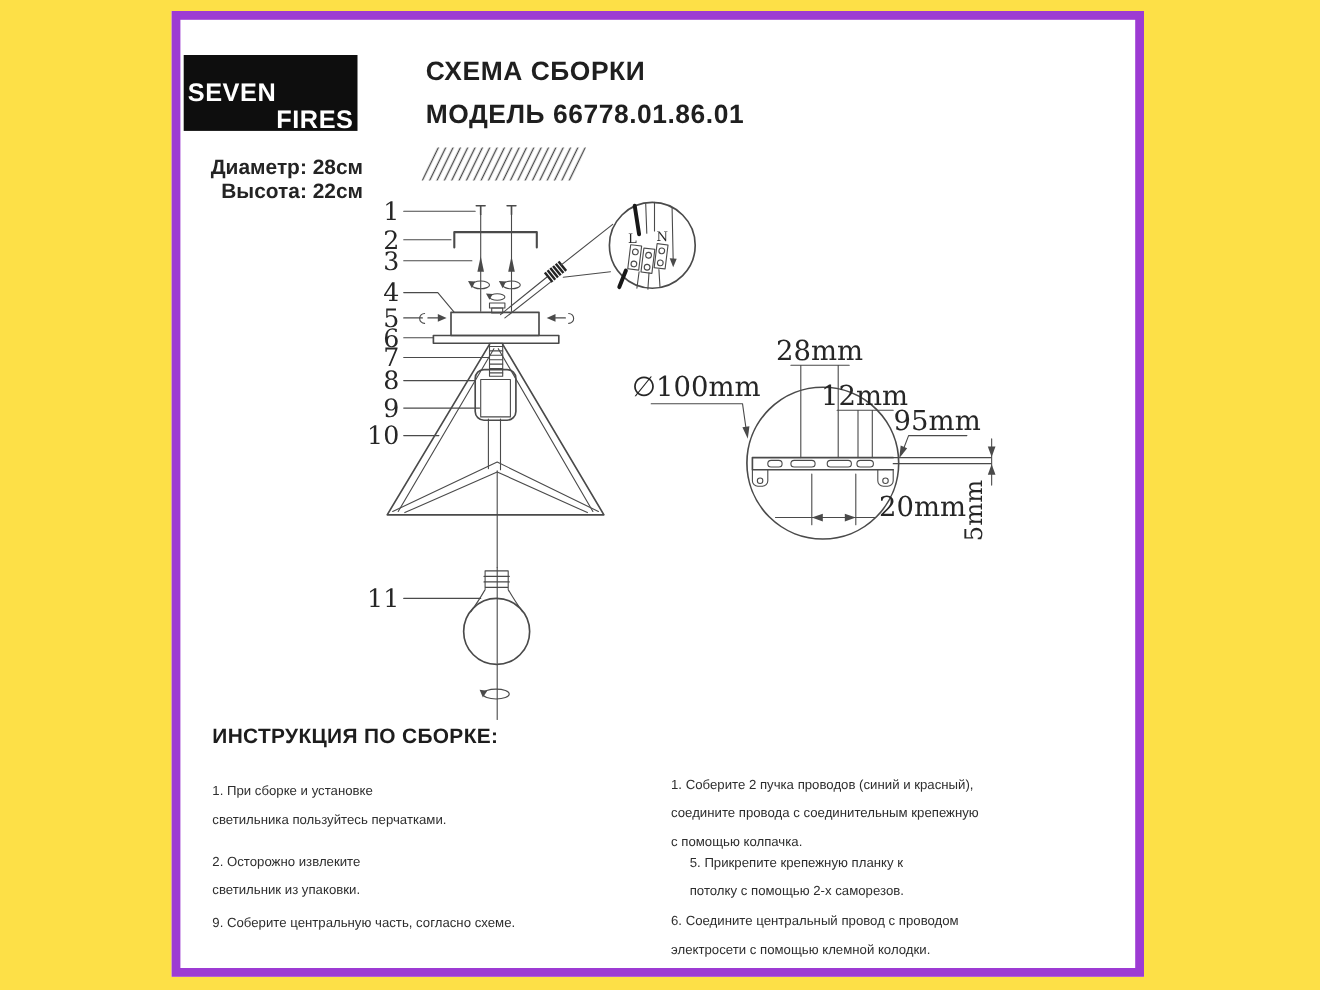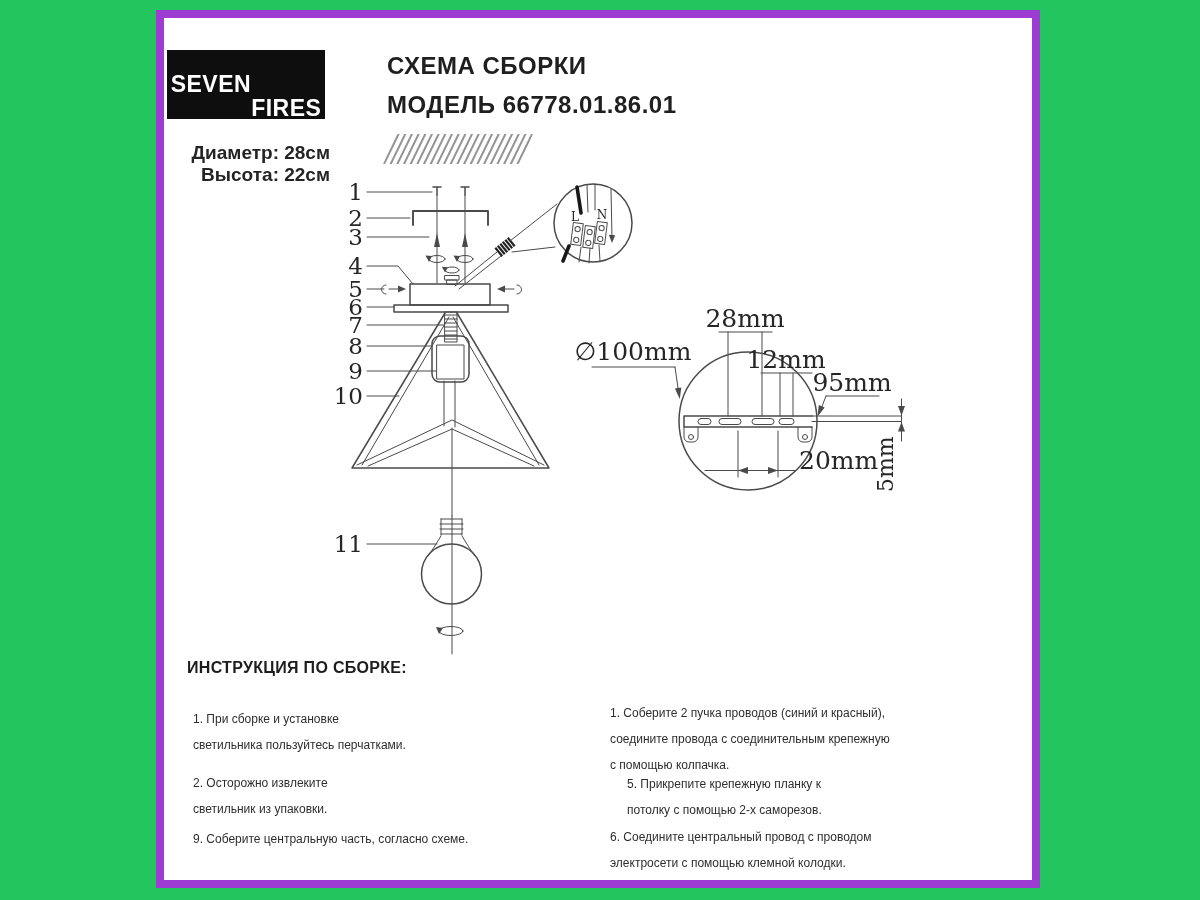--- a/index.html
+++ b/index.html
@@ -1,30 +1,30 @@
 <!DOCTYPE html>
 <html><head>
 <meta charset="utf-8">
 <style>
   html,body{margin:0;padding:0;background:#ffffff;}
-  .canvas{position:relative;width:1200px;height:900px;background:#22c55e;overflow:hidden;
+  .canvas{position:relative;width:1200px;height:900px;background:#fde047;overflow:hidden;
           font-family:"Liberation Sans", sans-serif;}
   .frame{position:absolute;left:156px;top:10px;width:884px;height:878px;
          border:8px solid #9d3bd3;box-sizing:border-box;background:#ffffff;}
   .logo{position:absolute;left:167px;top:50px;width:158px;height:69px;background:#0e0e0e;
         display:flex;align-items:center;justify-content:center;color:#fff;
         font-size:23px;letter-spacing:.5px;white-space:nowrap;}
   .logo .b{font-weight:bold;}
   .logo .l{font-weight:bold;margin-top:48px;}
   .title{position:absolute;left:387px;top:46px;font-size:24px;font-weight:bold;
          color:#1f1f1f;line-height:39px;letter-spacing:.5px;white-space:nowrap;}
   .dims{position:absolute;left:178px;top:142px;width:152px;text-align:right;
         font-size:19px;font-weight:bold;color:#242424;line-height:22px;white-space:nowrap;}
   svg.diagram{position:absolute;left:0;top:0;}
-  .instr-head{position:absolute;left:187px;top:659px;font-size:16px;font-weight:bold;
+  .instr-head{position:absolute;left:193px;top:659px;font-size:19px;font-weight:bold;
               color:#1d1d1d;letter-spacing:.3px;}
   .instr{position:absolute;font-size:12px;font-weight:normal;color:#2e2e2e;
          line-height:26px;white-space:nowrap;}
   .i1{left:193px;top:706px;} .i2{left:193px;top:770px;} .i3{left:193px;top:826px;}
   .i4{left:610px;top:700px;} .i5{left:627px;top:771px;} .i6{left:610px;top:824px;}
   
   .ln{fill:none;stroke:#4a4a4a;stroke-width:1.5;stroke-linecap:round;stroke-linejoin:round;}
   .lt{stroke-width:1;}
   .lk{stroke-width:1.9;}
   .fl{fill:#4a4a4a;stroke:none;}

